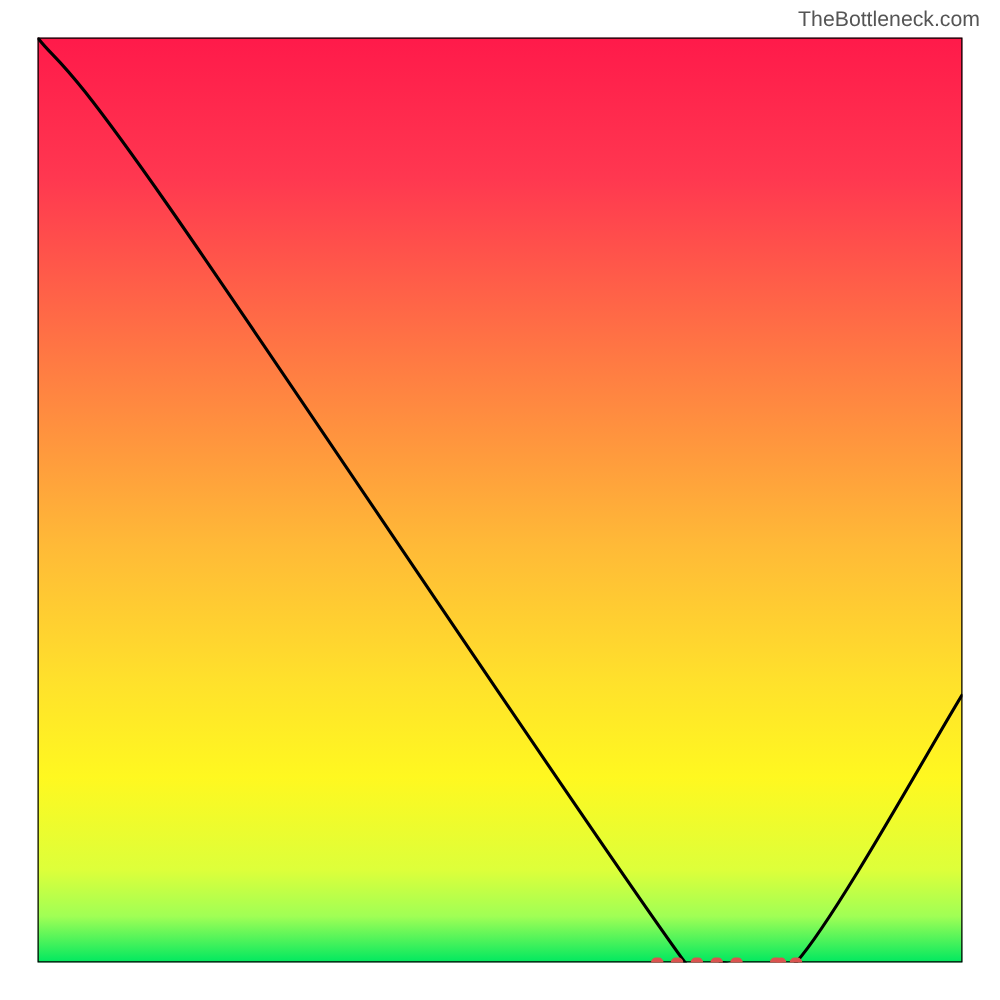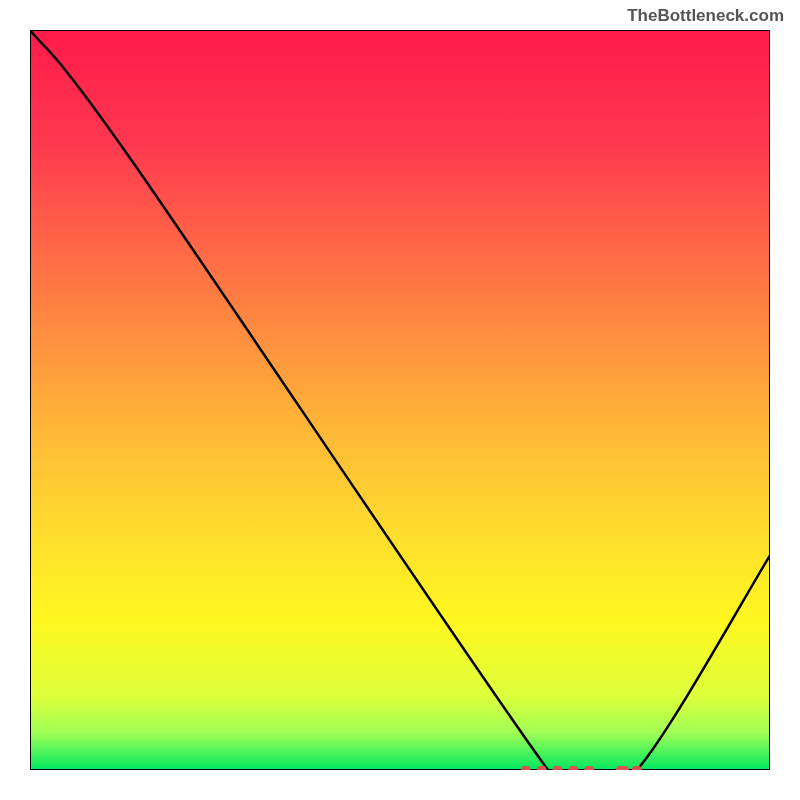--- a/index.html
+++ b/index.html
@@ -13,21 +13,21 @@
     background: #ffffff;
     font-family: Arial, sans-serif;
     position: relative;
     overflow: hidden;
   }
   .watermark {
     position: absolute;
     top: 6px;
     right: 16px;
     font-size: 17px;
-    font-weight: bold;
+    font-weight: normal;
     color: #555555;
     z-index: 10;
   }
   .chart-container {
     position: absolute;
     top: 30px;
     left: 30px;
     width: 740px;
     height: 740px;
   }

